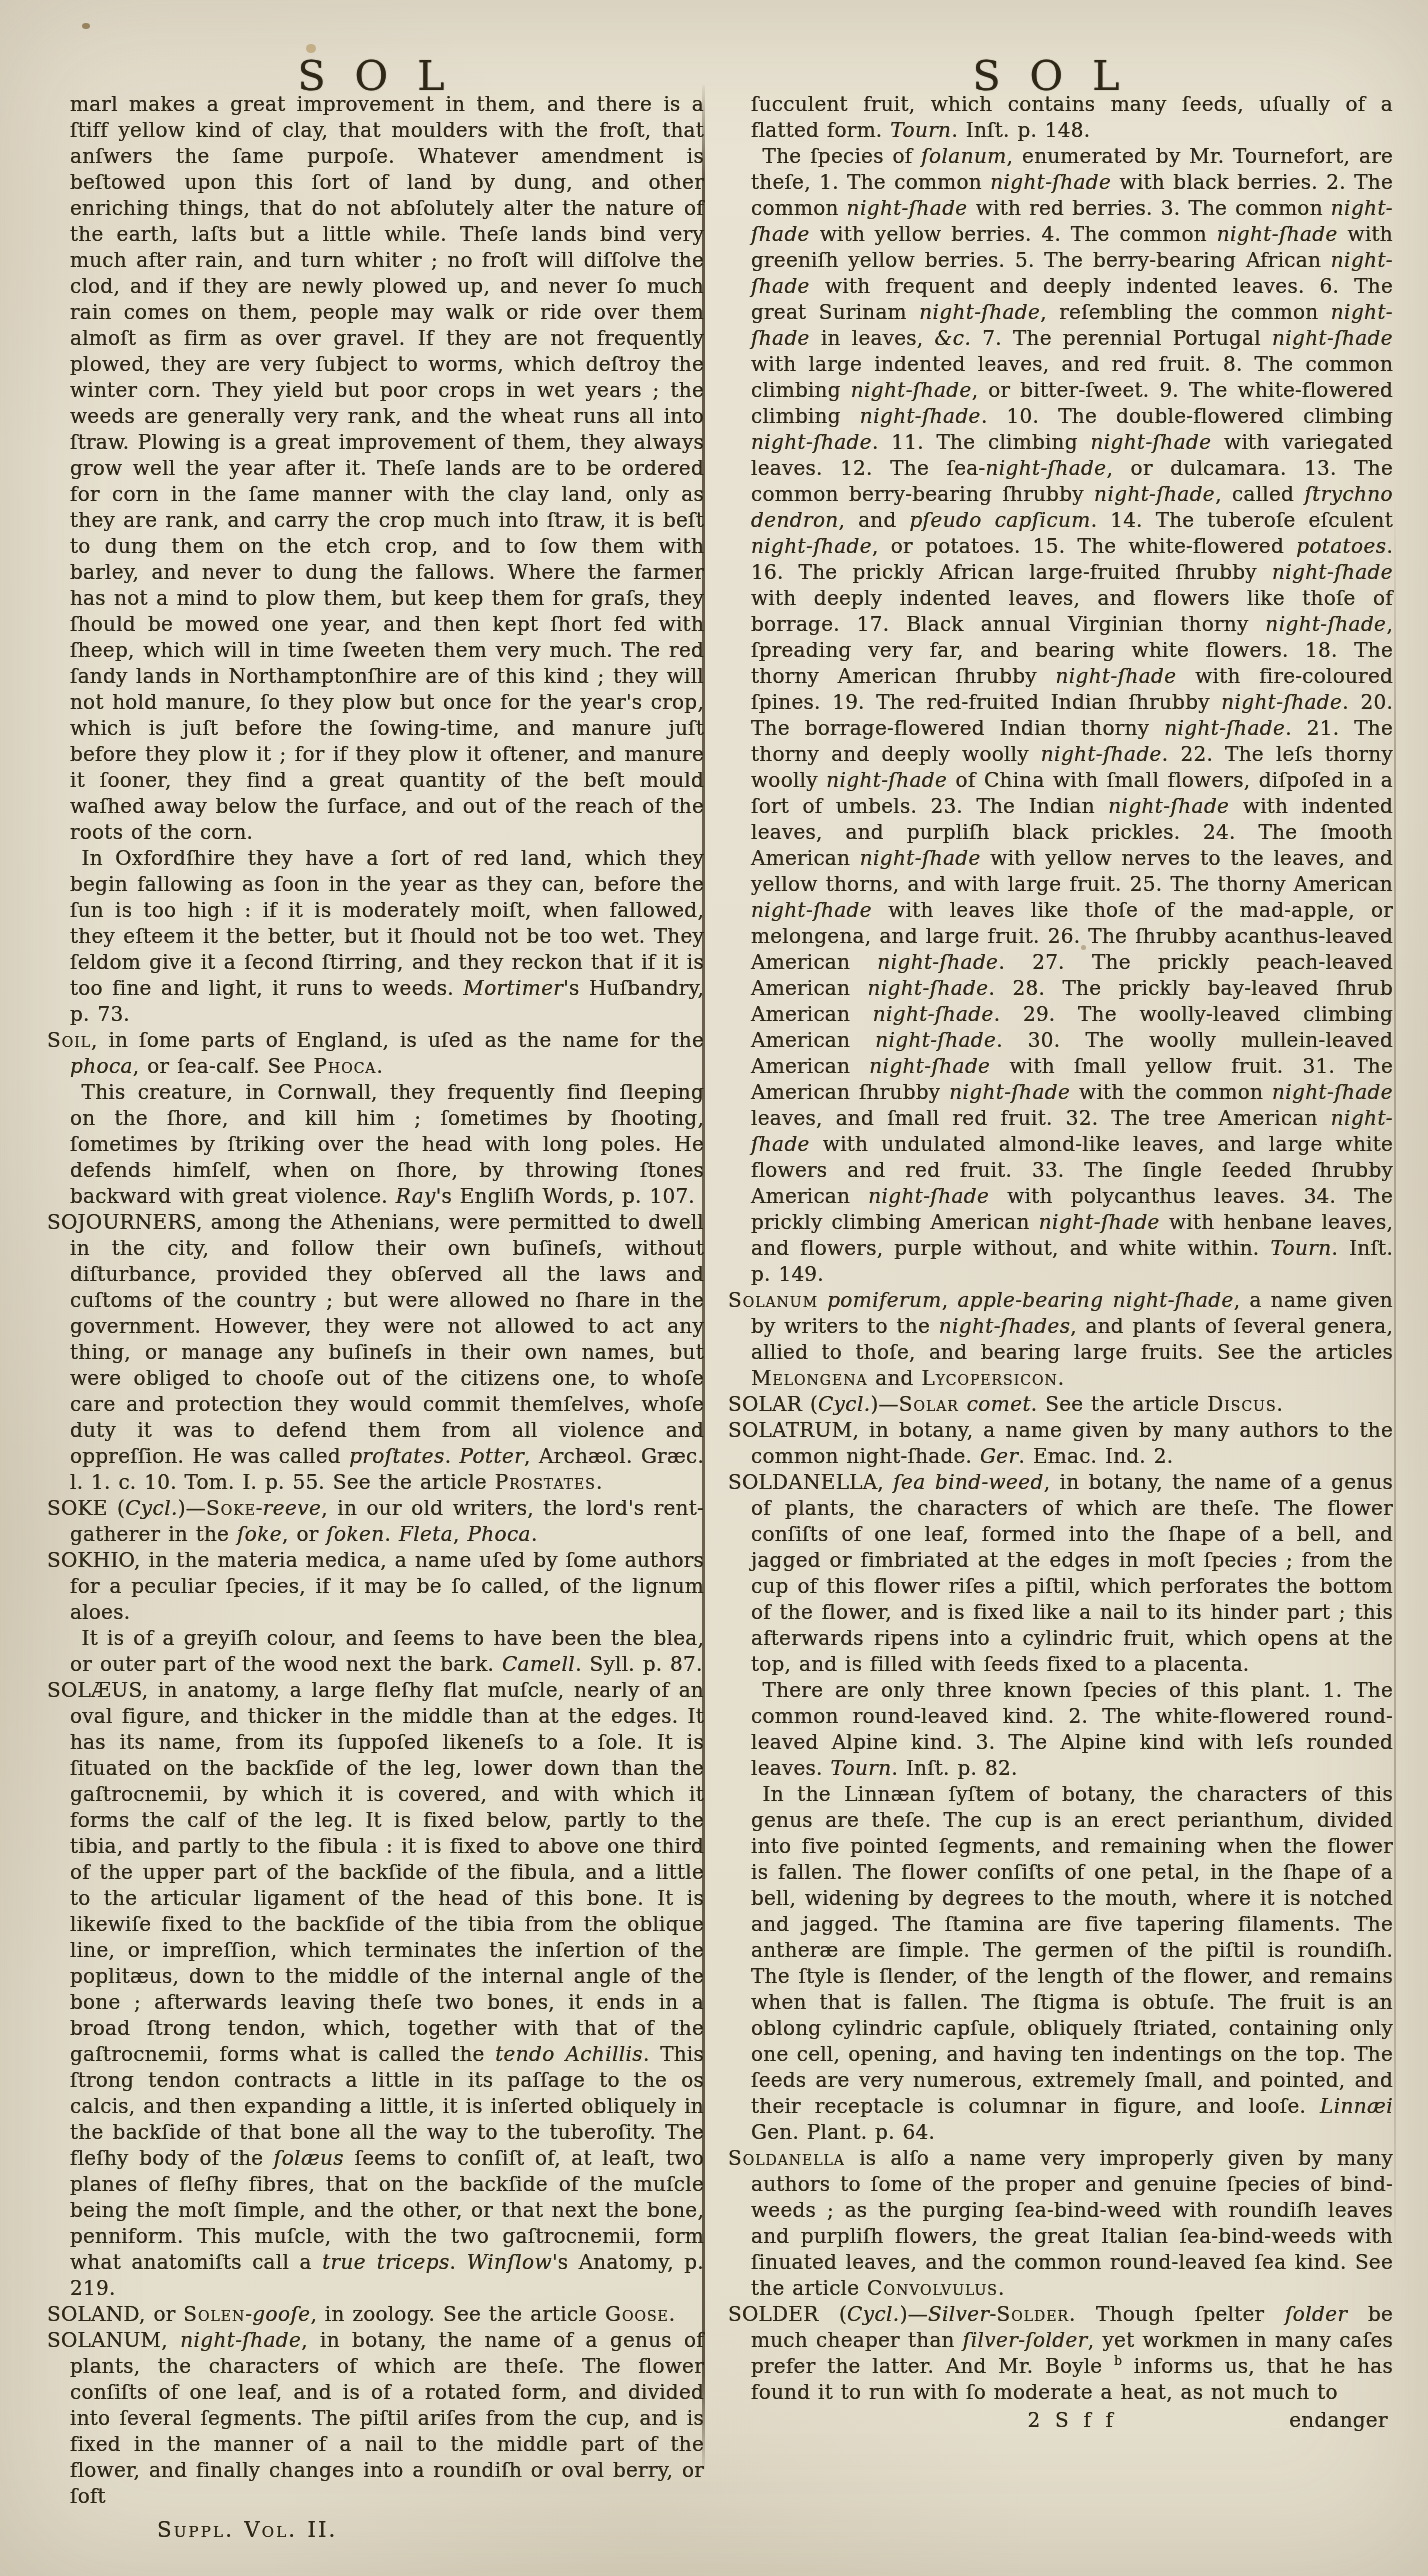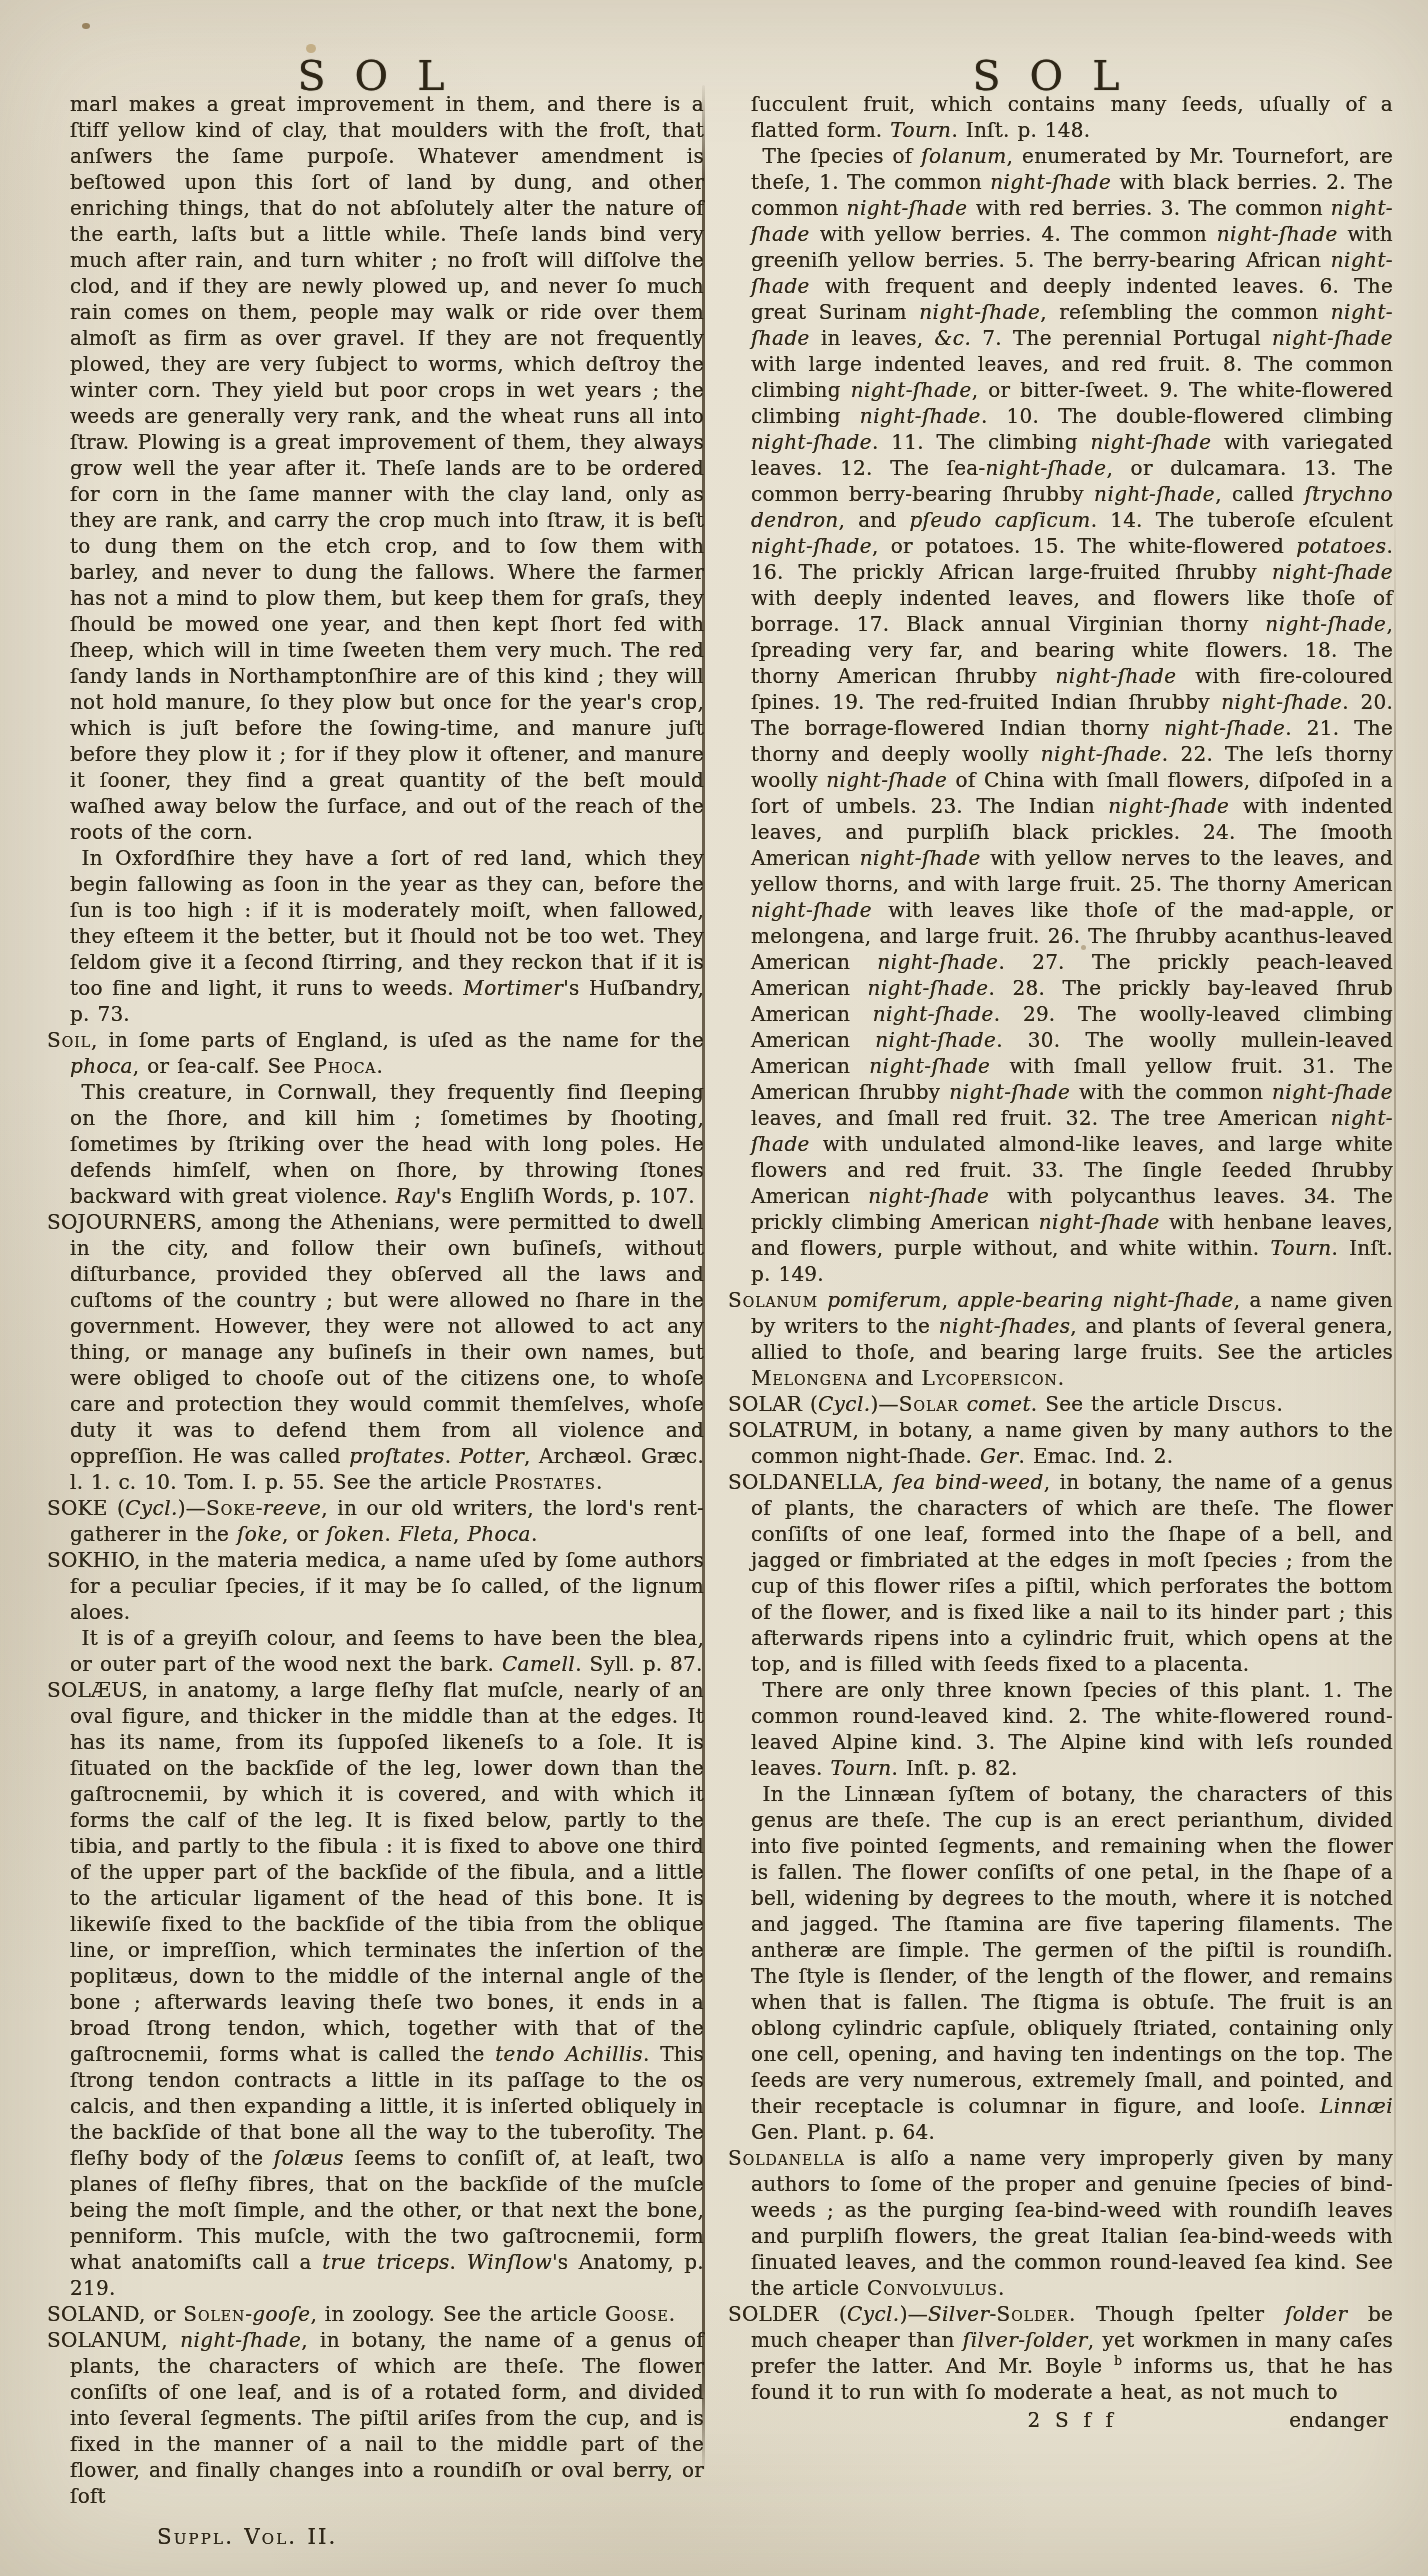--- a/index.html
+++ b/index.html
@@ -51,21 +51,21 @@
   .col-left{left:46px;width:634px;padding-left:24px;}
   .col-right{left:711px;width:642px;padding-left:24px;margin-left:16px;}
   .column p{margin:0;padding:0;}
   p.entry{text-indent:-23px;}
   p.para{text-indent:11.6px;}
   p.cont{text-indent:0;}
   .sc{font-variant:small-caps;letter-spacing:0.05em;}
   i{letter-spacing:0.02em;}
   sup{font-size:0.6em;line-height:0;}
   .vol-footer{
-    margin-top:15px;margin-left:87px;
+    margin-top:8px;margin-left:87px;
     font-variant:small-caps;letter-spacing:0.1em;
     font-size:21.4px;
   }
   .sig-row{position:relative;height:28.5px;margin-top:1.8px;}
   .sig{position:absolute;left:0;right:0;text-align:center;letter-spacing:3.6px;}
   .catchword{position:absolute;right:5.3px;}
 </style>
 </head>
 <body>
 

